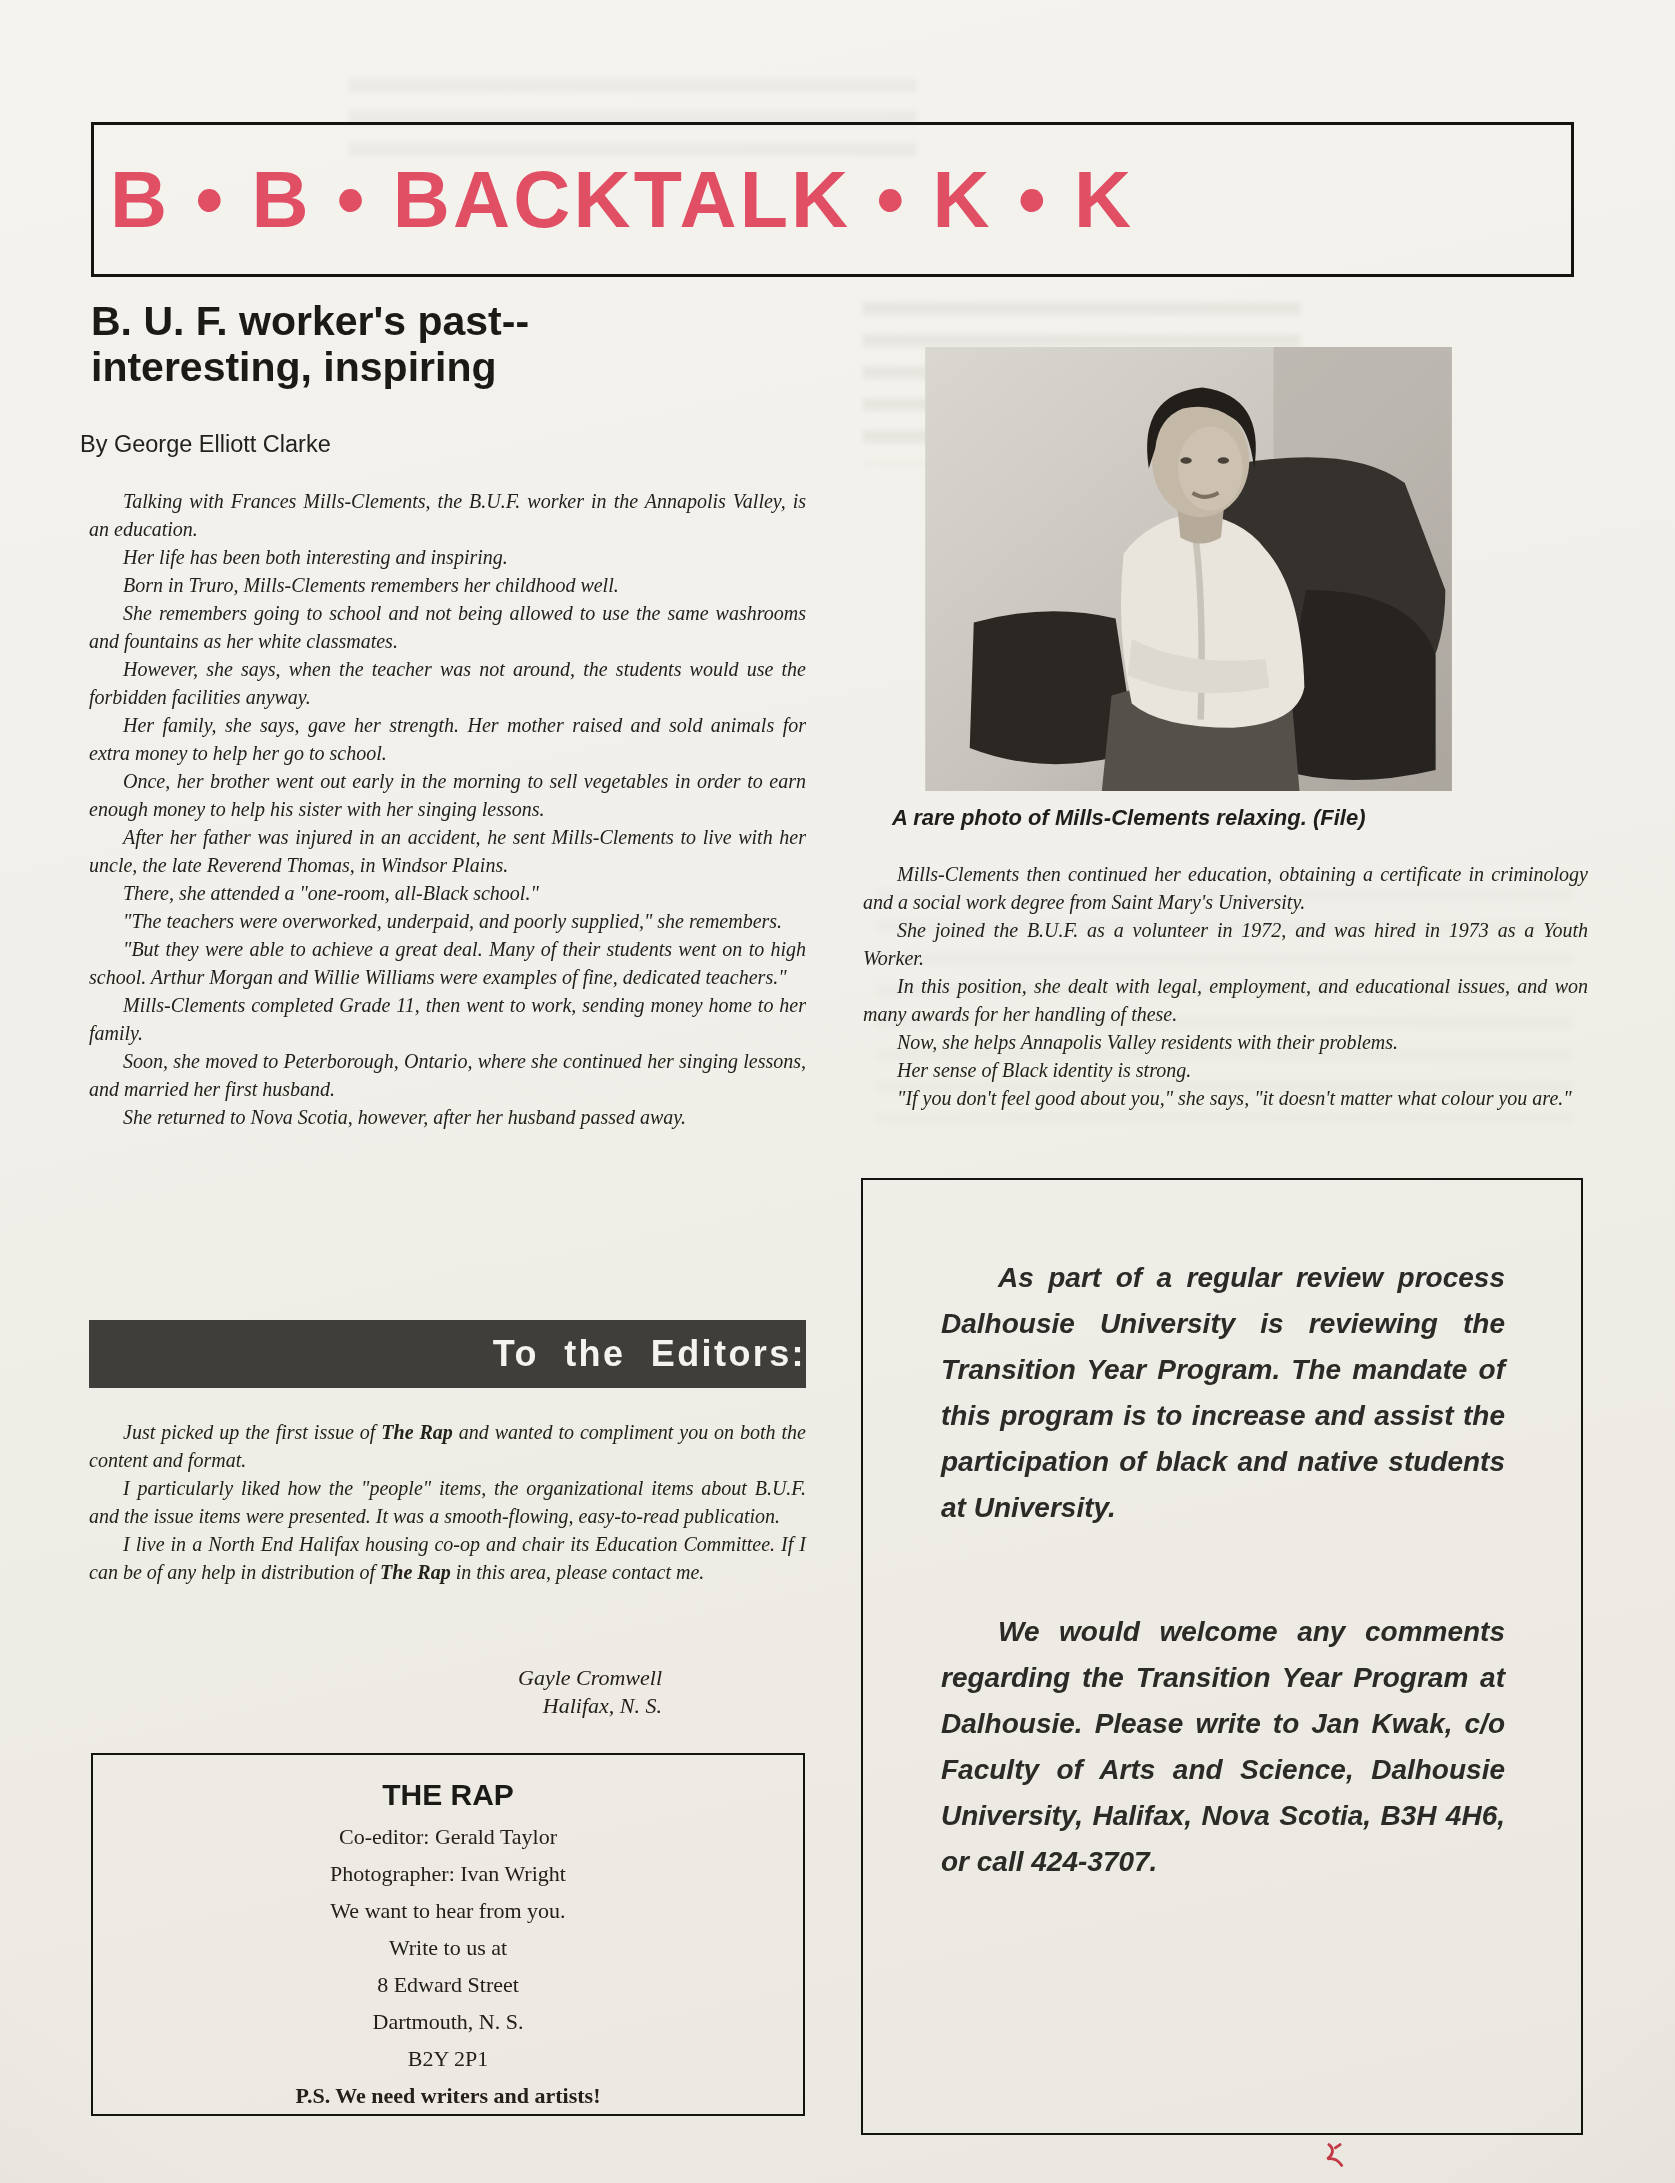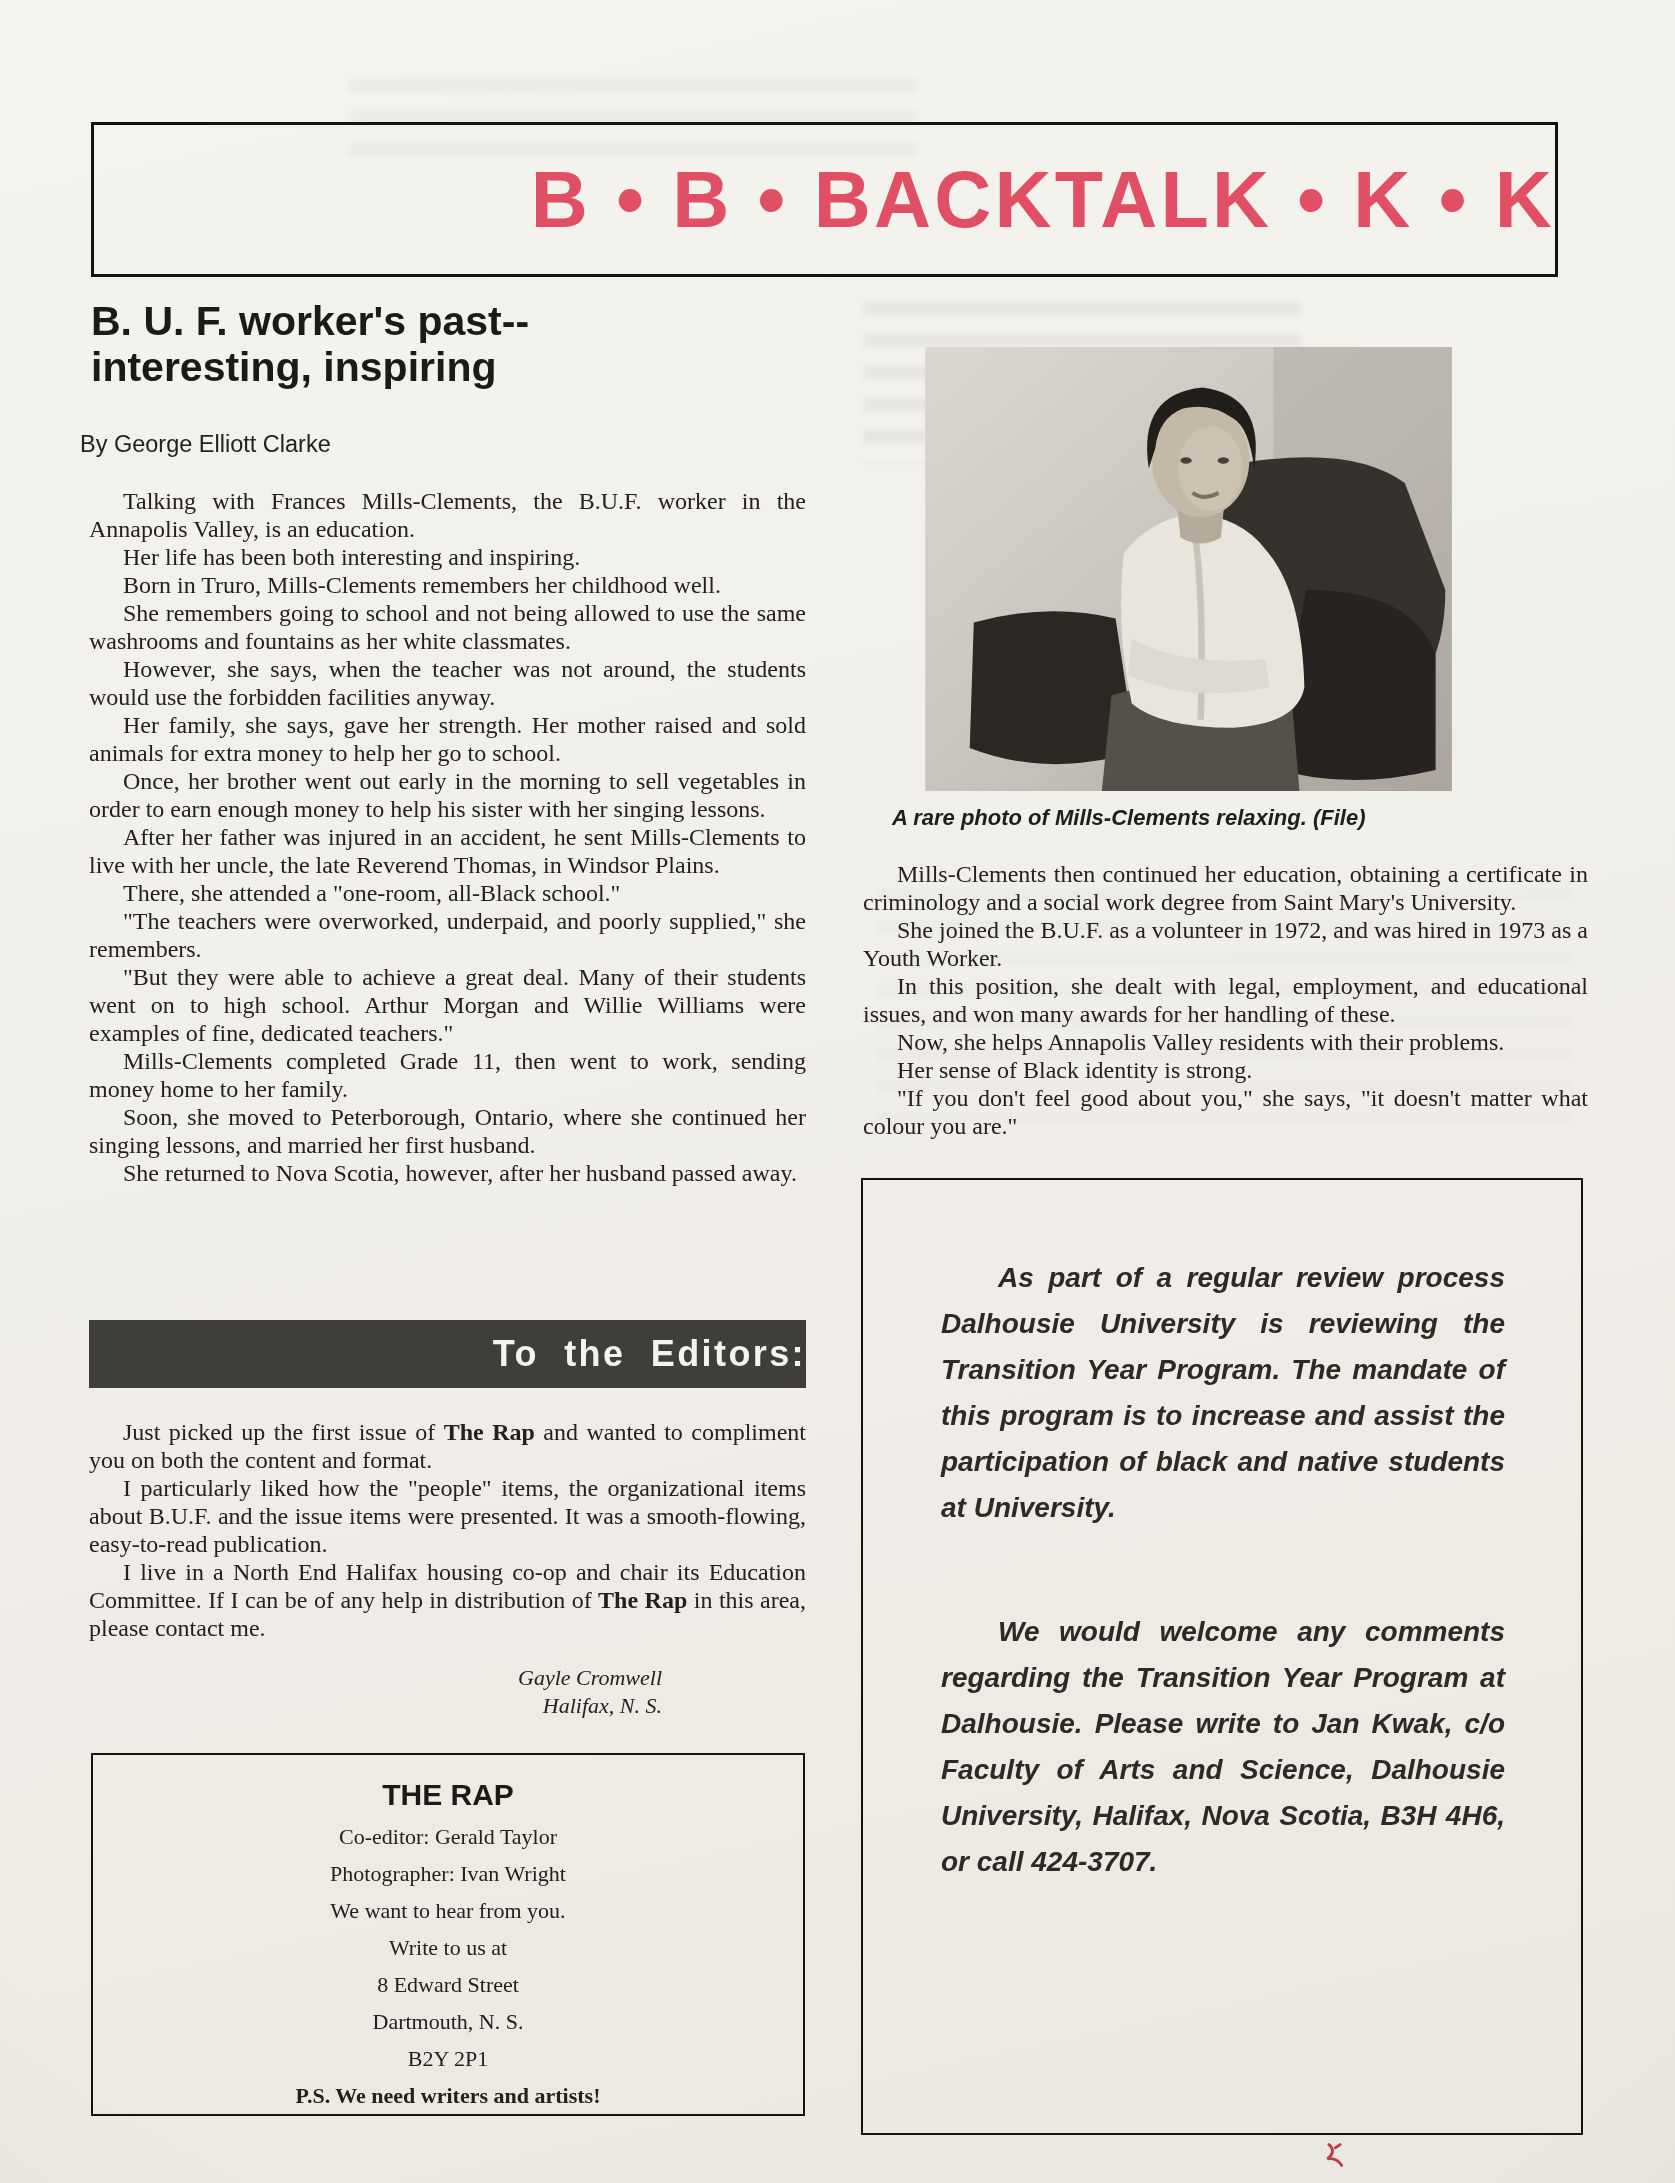--- a/index.html
+++ b/index.html
@@ -13,31 +13,31 @@
       radial-gradient(ellipse 130% 120% at 50% 42%, rgba(0,0,0,0) 55%, rgba(92,86,74,0.16) 100%),
       linear-gradient(168deg,#f5f3ee 0%,#f1efe9 45%,#eae7e0 100%);
   }
   .ghost{position:absolute;z-index:1;filter:blur(2.4px);
     background:repeating-linear-gradient(#5d5a52 0 13px,transparent 13px 32px);}
   .g1{left:349px;top:79px;width:568px;height:89px;opacity:.05;}
   .g2{left:863px;top:302px;width:438px;height:162px;opacity:.07;}
   .g3{left:876px;top:888px;width:697px;height:235px;opacity:.025;}
 
   .masthead{position:absolute;z-index:2;left:91px;top:122px;width:1461px;height:149px;
-    border:3.2px solid #15130f;display:flex;align-items:center;justify-content:flex-end;}
+    border:3.2px solid #15130f;display:flex;align-items:center;justify-content:flex-start;padding-left:16px;}
   .masthead-title{font-family:"Liberation Sans","DejaVu Sans",sans-serif;font-weight:bold;
     font-size:79px;letter-spacing:3.2px;color:#e04f63;white-space:nowrap;}
 
   .headline{position:absolute;z-index:2;left:91px;top:298px;width:738px;margin:0;
     font-family:"Liberation Sans","DejaVu Sans",sans-serif;font-weight:bold;font-size:41px;
     line-height:1.13;color:#1c1a16;}
   .byline{position:absolute;z-index:2;left:80px;top:431px;
     font-family:"Liberation Sans","DejaVu Sans",sans-serif;font-size:23.5px;color:#23211d;}
 
-  .body-text{position:absolute;z-index:2;font-size:24px;line-height:28px;text-align:justify;}
+  .body-text{position:absolute;z-index:2;font-size:20px;line-height:28px;text-align:justify;font-style:italic;}
   .body-text p{margin:0;text-indent:34px;}
   .article-body{left:89px;top:487px;width:717px;}
   .article-continued{left:863px;top:860px;width:725px;}
 
   .photo{position:absolute;z-index:2;left:925px;top:347px;width:527px;height:444px;}
   .photo svg{display:block;}
   .caption{position:absolute;z-index:2;left:892px;top:805px;width:697px;
     font-family:"Liberation Sans","DejaVu Sans",sans-serif;font-weight:bold;font-style:italic;
     font-size:22px;color:#201e1a;}
 

